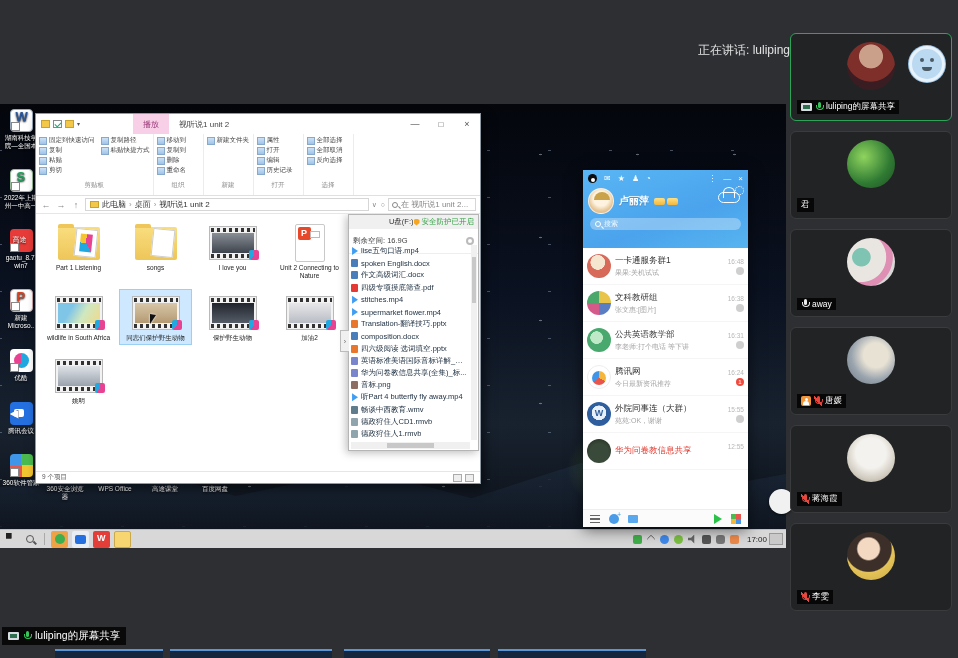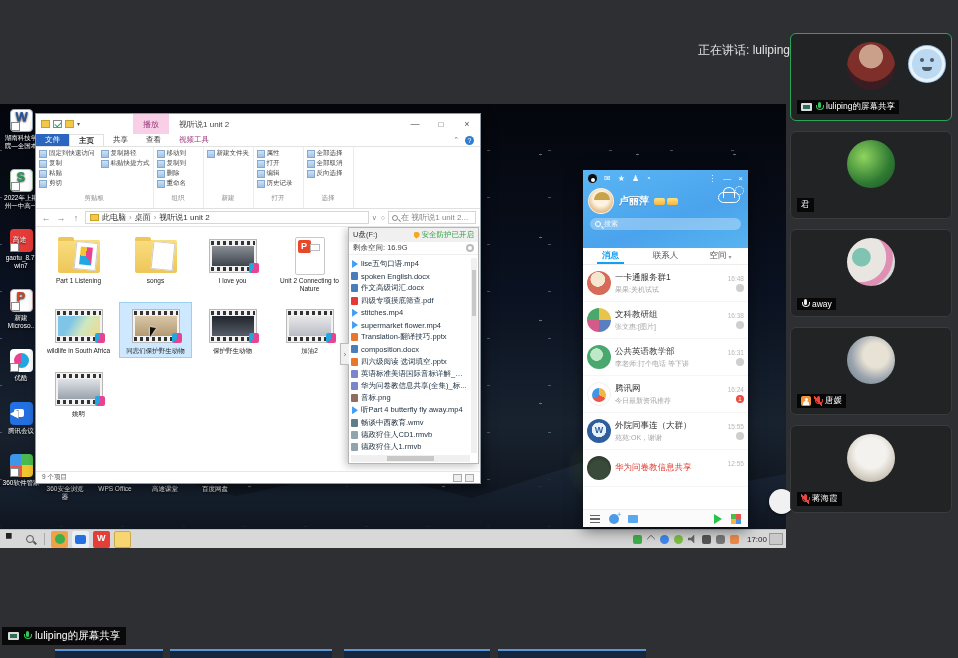--- a/index.html
+++ b/index.html
@@ -162,24 +162,24 @@
 .th-map{background:linear-gradient(120deg,#7fc5e8 30%,#cfe8c0 60%,#f0d98a)}
 .th-child{background:linear-gradient(#d8c6a8,#b49a72)}
 .th-bird{background:linear-gradient(#20242c,#565d68)}
 .th-suit{background:linear-gradient(#e8e8ea,#b8bcc4)}
 .th-yao{background:linear-gradient(#dfe3e8,#9aa2ac)}
 .cur{position:absolute;left:30px;top:24px;width:0;height:0;border-left:6px solid #111;border-bottom:9px solid transparent;border-top:1px solid transparent;filter:drop-shadow(0 0 1px #fff);z-index:3}
 .e-status{height:12px;border-top:1px solid #e6e6e6;display:flex;align-items:center;padding:0 6px;font-size:6.5px;color:#555;flex:none}
 .vw{margin-left:auto;display:flex;gap:3px}.vw i{width:9px;height:8px;border:1px solid #aaa;background:#eee}
 
 .usb{position:absolute;right:1px;top:0;width:131px;height:237px;background:#fff;border:1px solid #b5b5b5;box-shadow:-2px 2px 8px rgba(0,0,0,.25);z-index:4}
-.u-head{background:#f0f0f0;display:flex;justify-content:space-between;align-items:center;padding:2px 4px;font-size:7.5px;color:#333}
+.u-head{background:#f0f0f0;display:flex;justify-content:flex-end;align-items:center;padding:2px 4px;font-size:7.5px;color:#333}
 .u-safe{color:#2e9e3f;display:flex;align-items:center;gap:2px}
 .u-shield{width:6px;height:7px;background:#f5a623;clip-path:polygon(50% 0,100% 20%,100% 65%,50% 100%,0 65%,0 20%)}
-.u-row2{display:flex;justify-content:space-between;align-items:center;padding:1px 4px;font-size:7.5px;color:#444;border-bottom:1px solid #eee}
+.u-row2{display:flex;justify-content:space-between;align-items:center;padding:7px 4px;font-size:7.5px;color:#444;border-bottom:1px solid #eee}
 .gear{width:8px;height:8px;border-radius:50%;border:2px solid #bbb}
 .u-list{position:absolute;left:2px;top:30px;right:8px;bottom:10px;overflow:hidden}
 .u-item{display:flex;align-items:center;gap:3px;height:12.2px;font-size:7.5px;color:#234;white-space:nowrap}
 .u-item span{overflow:hidden;text-overflow:ellipsis}
 .uic{width:7px;height:8px;flex:none;border-radius:1px}
 .ft-mp4{background:#3f9df4;clip-path:polygon(15% 0,100% 50%,15% 100%)}
 .ft-docx{background:#4a7ebb}.ft-pdf{background:#e53935}.ft-pptx{background:#e8762d}
 .ft-flv{background:#7986cb}.ft-png{background:#8d6e63}.ft-wmv{background:#607d8b}.ft-rmvb{background:#90a4ae}
 .u-sv{position:absolute;right:1px;top:30px;width:6px;bottom:10px;background:#f0f0f0}
 .u-sv::before{content:"";position:absolute;left:1px;top:12px;width:4px;height:46px;background:#c8c8c8}
@@ -324,31 +324,20 @@
             <i></i>
             <i class="dd">▾</i>
         </div>
         <div class="ctx">播放</div>
         <div class="e-name">视听说1 unit 2</div>
         <div class="e-sp"></div>
         <div class="wbtn">—</div>
         <div class="wbtn max">□</div>
         <div class="wbtn">×</div>
       </div>
-      <div class="e-tabs">
-        <div class="etab file">文件</div>
-        <div class="etab sel">主页</div>
-        <div class="etab">共享</div>
-        <div class="etab">查看</div>
-        <div class="etab ctx2">视频工具</div>
-        <div class="e-help">
-          <span class="up">⌃</span>
-          <span class="q">?</span>
-        </div>
-      </div>
       <div class="ribbon">
         <div class="rgroup">
           <div class="rbtns">
 
           <div class="rbtn">
                 <i class="ric"></i>
                 <span>固定到快速访问</span>
               </div>
               <div class="rbtn">
                 <i class="ric"></i>
@@ -699,28 +688,20 @@
           <span class="qq-badges">
               <i></i>
               <i></i>
             </span>
         </div>
         <div class="qq-weather"></div>
         <div class="qq-search">
           <i class="mag"></i>
           <span>搜索</span>
         </div>
-      </div>
-      <div class="qq-tabs">
-        <div class="qtab act">消息</div>
-        <div class="qtab">联系人</div>
-        <div class="qtab">
-            <span>空间</span>
-            <span class="dn">▾</span>
-          </div>
       </div>
       <div class="qq-list">
 
           <div class="qq-item">
             <div class="qava qa1"></div>
             <div class="qq-mid">
               <div class="qq-t">一卡通服务群1</div>
               <div class="qq-s">果果:关机试试</div>
             </div>
             <div class="qq-right">
@@ -887,15 +868,24 @@
       <div class="ptile">
         <div class="pavatar av-white"></div>
 
         <div class="plabel">
 
           <i class="mic mic-muted"></i>
           <span>蒋海霞</span>
         </div>
       </div>
 
+      <div class="ptile">
+        <div class="pavatar av-girl"></div>
+
+        <div class="plabel">
+
+          <i class="mic mic-muted"></i>
+          <span>李雯</span>
+        </div>
+      </div>
     </div>
 
 </div>
 
 </body></html>

